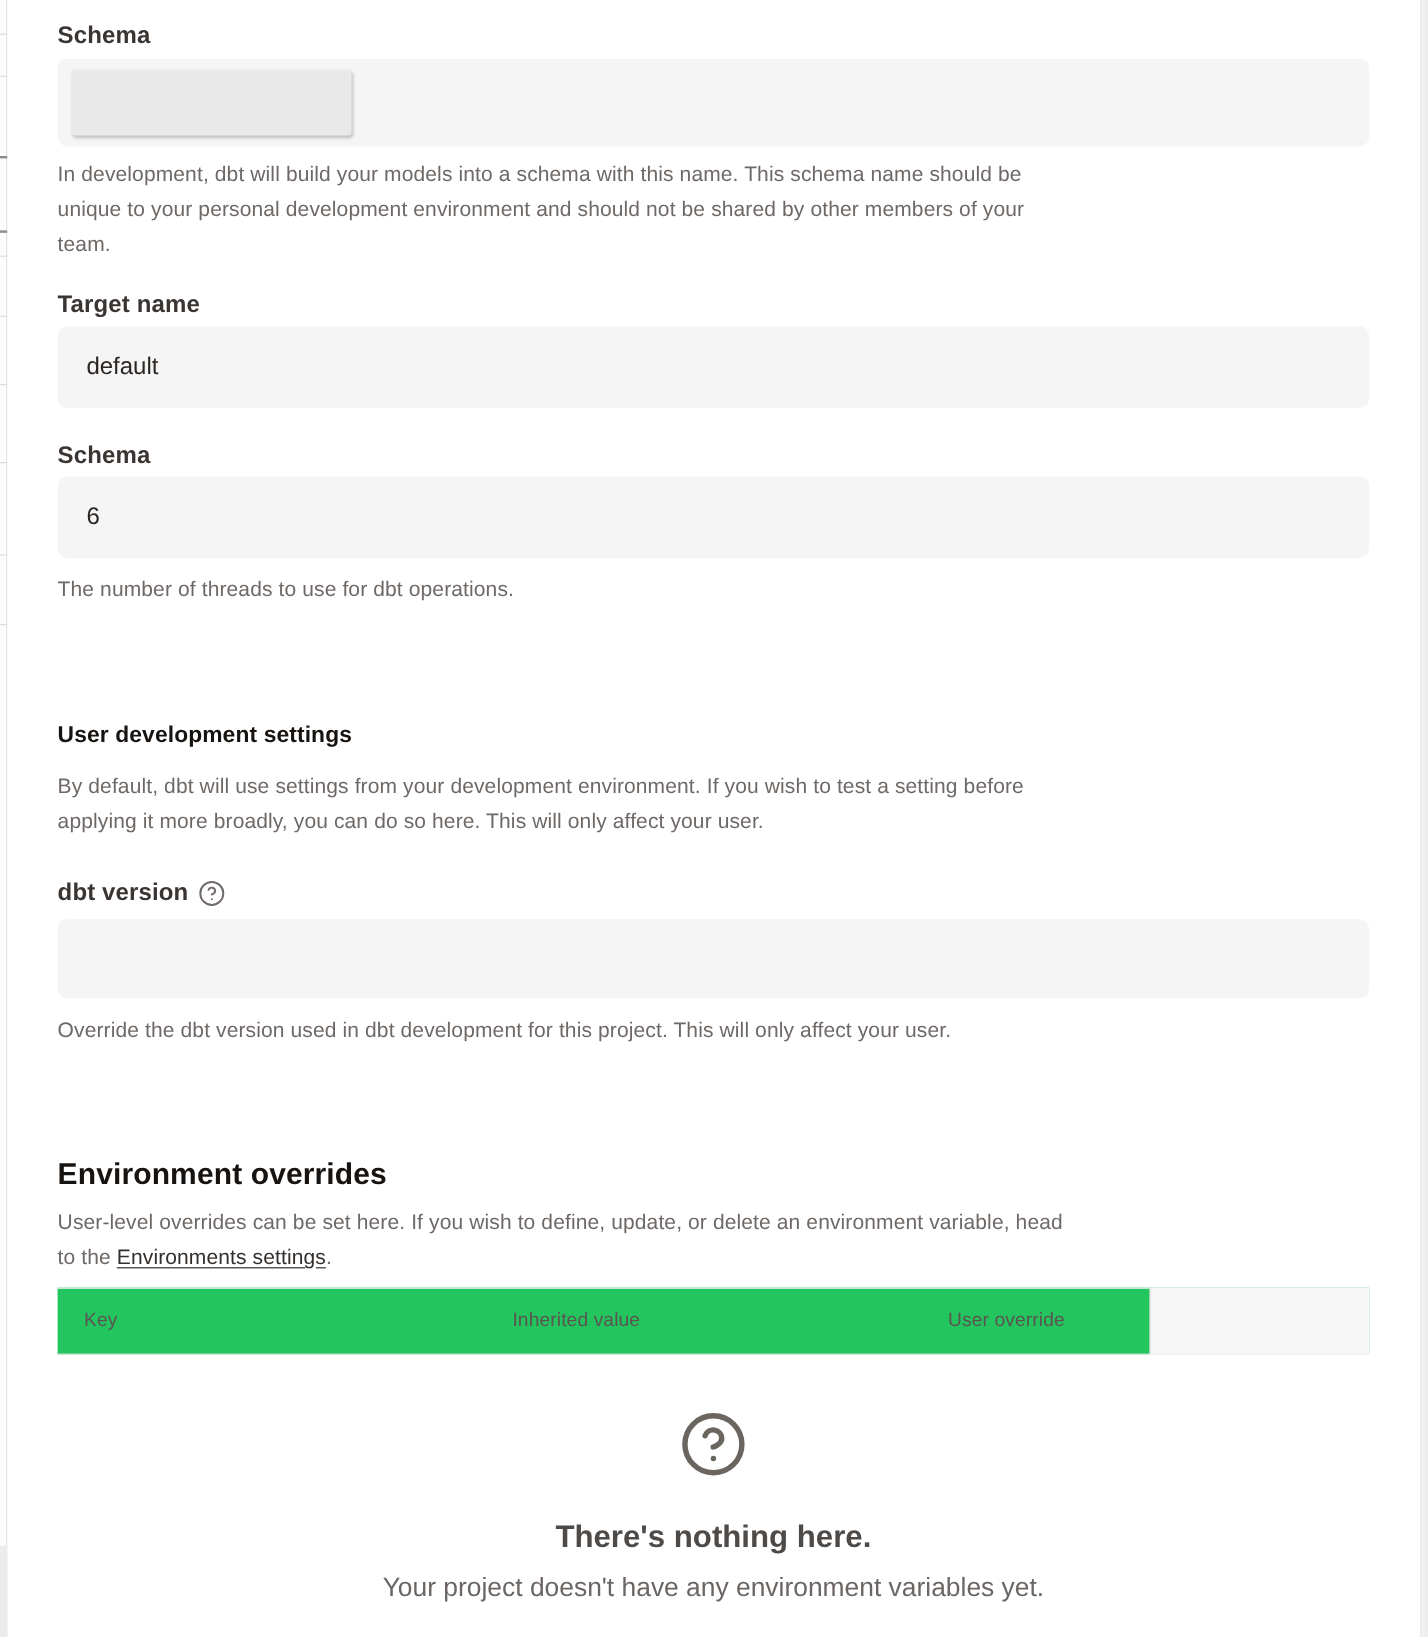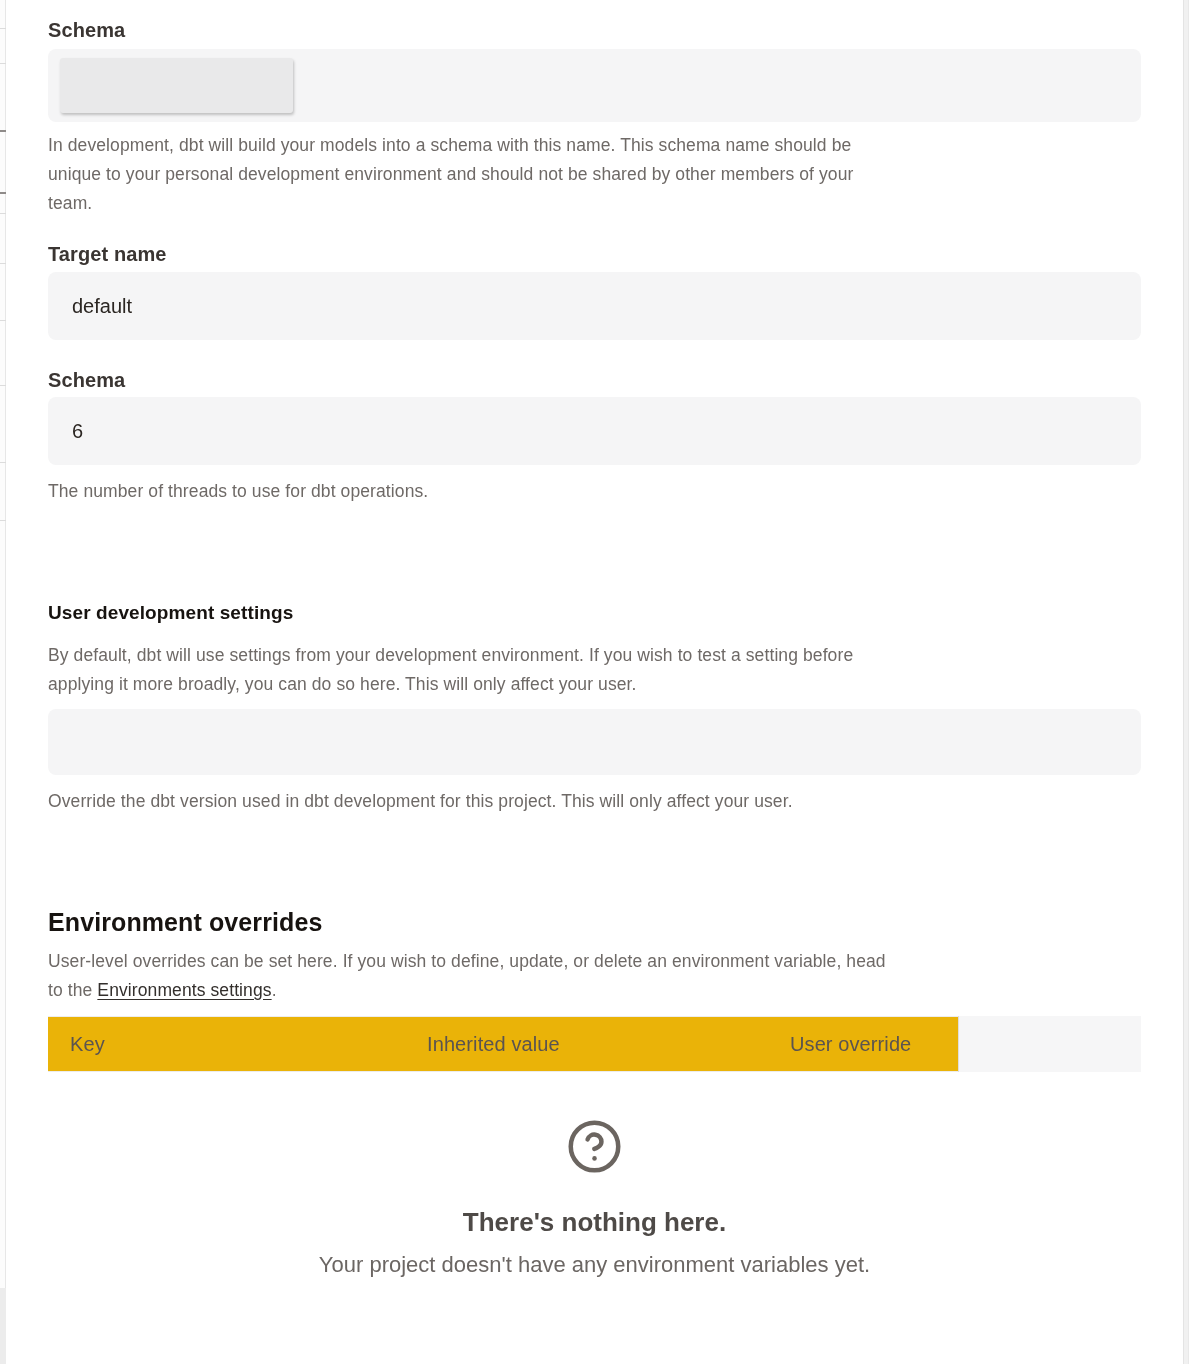--- a/index.html
+++ b/index.html
@@ -54,22 +54,22 @@
     font-size: 19px; line-height: 40px; font-weight: 700; color: #171310; letter-spacing: 0.1px;
   }
   .h2 {
     font-size: 25px; line-height: 34px; font-weight: 700; color: #171310; letter-spacing: 0.1px;
   }
   .inline-link { color: #332f2c; text-decoration: underline; text-underline-offset: 3px; cursor: pointer; }
 
   
   .env-table-header {
     display: flex; width: 1093px; height: 56px; align-items: center;
-    background: #eab308; border-top: 1px solid #ededee; border-bottom: 1px solid #ececec;
-    font-size: 20px; color: #5b5450;
+    background: #22c55e; border-top: 1px solid #ededee; border-bottom: 1px solid #ececec;
+    font-size: 16px; color: #5b5450;
   }
   .env-th { letter-spacing: 0.1px; }
   .env-th.key { width: 379px; padding-left: 22px; }
   .env-th.inherited { width: 363px; }
   .env-th.override { width: 168px; }
   .env-th.actions {
     width: 183px; height: 56px; background: #f6f6f7;
     border-left: 1px solid #dedede;
   }
   
@@ -122,20 +122,30 @@
   <input class="text-input h68 mt6" type="text" value="default" style="">
 
   <div class="field-label mt28">Schema</div>
   <input class="text-input h68 mt5" type="text" value="6" style="">
   <div class="help-text mt12">The number of threads to use for dbt operations.</div>
 
   <div class="h1 mt87">User development settings</div>
   <div class="help-text mt8">By default, dbt will use settings from your development environment. If you wish to test a setting before
 applying it more broadly, you can do so here. This will only affect your user.</div>
 
+  <div class="label-row mt33">
+    <span class="field-label">dbt version</span>
+    <span class="help-circle-small">
+      <svg viewBox="0 0 24 24" fill="none" stroke="currentColor" stroke-width="1.7" stroke-linecap="round" stroke-linejoin="round" width="23" height="23">
+        <circle cx="12" cy="12" r="10"></circle>
+        <path d="M9.09 9a3 3 0 0 1 5.83 1c0 2-3 3-3 3"></path>
+        <line x1="12" y1="17" x2="12.01" y2="17"></line>
+      </svg>
+    </span>
+  </div>
   <input class="text-input h66 mt10" type="text" value="" style="">
   <div class="help-text mt12">Override the dbt version used in dbt development for this project. This will only affect your user.</div>
 
   <div class="h2 mt89">Environment overrides</div>
   <div class="help-text mt8"><span>User-level overrides can be set here. If you wish to define, update, or delete an environment variable, head
 to the </span><a class="inline-link">Environments settings</a><span>.</span></div>
 
   <div class="env-table-header mt11">
     <div class="env-th key">Key</div>
     <div class="env-th inherited">Inherited value</div>

